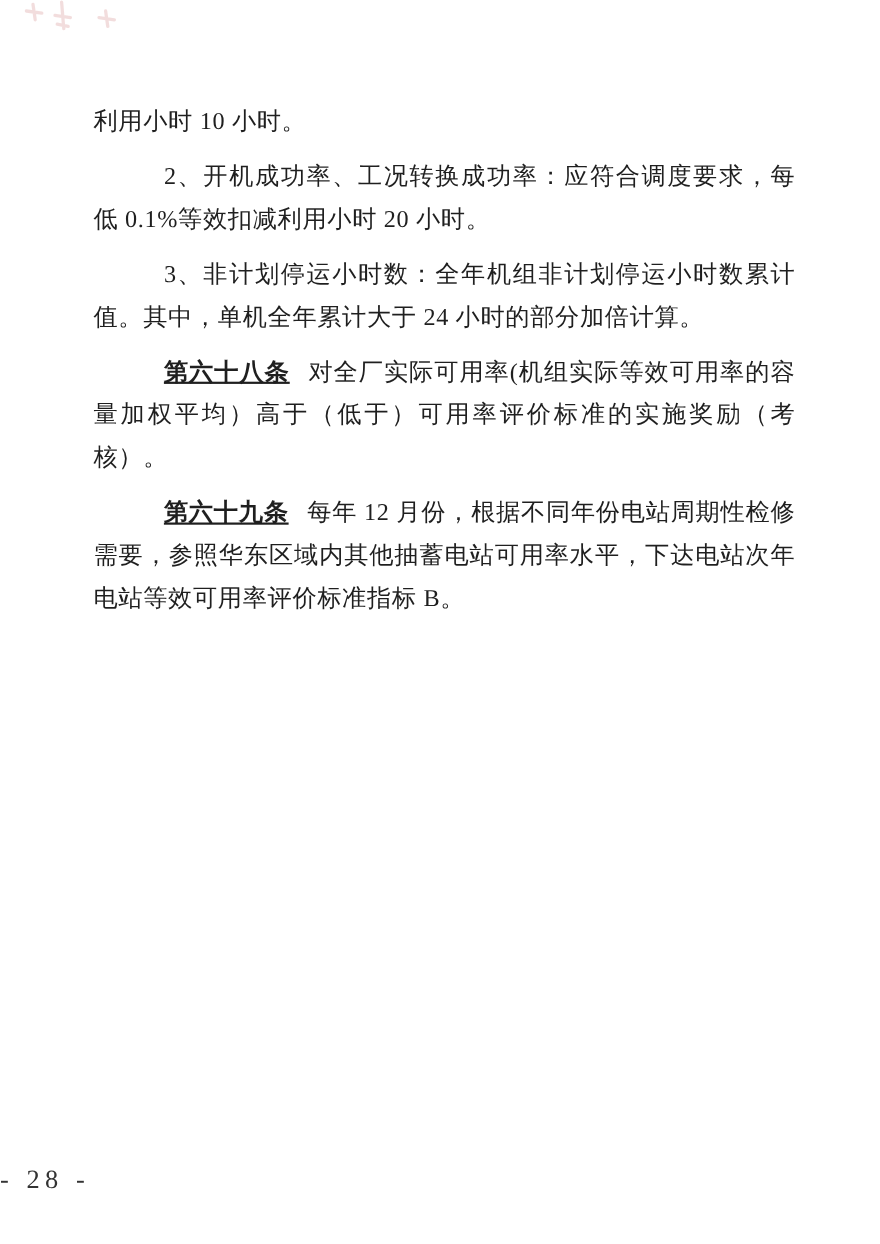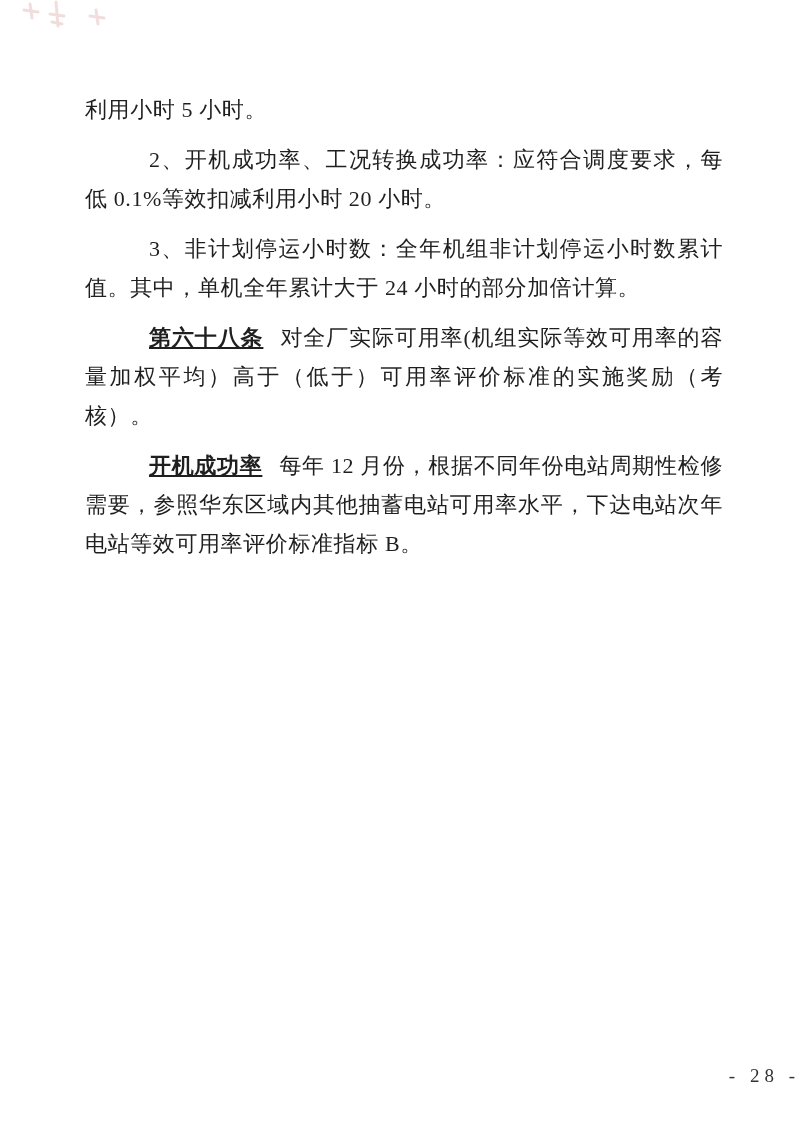--- a/index.html
+++ b/index.html
@@ -35,22 +35,22 @@
   .head {
     font-weight: bold;
     margin-right: 17px;
     text-decoration: underline;
   }
   .pageno {
     position: absolute;
     left: 0;
     bottom: 44px;
     width: 100%;
-    text-align: right;
-    font-size: 19px;
+    text-align: left;
+    font-size: 24px;
     letter-spacing: 5px;
     color: #333333;
   }
   .stamp {
     position: absolute;
     left: 12px;
     top: 0;
     opacity: 0.22;
   }
 </style>
@@ -61,22 +61,22 @@
 
   <svg class="stamp" width="110" height="48" viewBox="0 0 110 48">
     <g fill="none" stroke="#c86a6a" stroke-width="3" stroke-linecap="round">
       <path d="M18 4 L20 18 M12 10 L26 12"></path>
       <path d="M44 2 L46 26 M38 14 L52 16 M40 22 L50 24"></path>
       <path d="M84 10 L86 24 M78 16 L92 18"></path>
     </g>
   </svg>
 
   <div class="content" id="paragraphs">
-      <p class="para cont"><span>利用小时 5 小时。</span></p>
+      <p class="para cont"><span>利用小时 10 小时。</span></p>
       <p class="para item"><span>2、开机成功率、工况转换成功率：应符合调度要求，每低 0.1%等效扣减利用小时 20 小时。</span></p>
       <p class="para item"><span>3、非计划停运小时数：全年机组非计划停运小时数累计值。其中，单机全年累计大于 24 小时的部分加倍计算。</span></p>
       <p class="para article"><b class="head">第六十八条</b><span>对全厂实际可用率(机组实际等效可用率的容量加权平均）高于（低于）可用率评价标准的实施奖励（考核）。</span></p>
-      <p class="para article"><b class="head">开机成功率</b><span>每年 12 月份，根据不同年份电站周期性检修需要，参照华东区域内其他抽蓄电站可用率水平，下达电站次年电站等效可用率评价标准指标 B。</span></p>
+      <p class="para article"><b class="head">第六十九条</b><span>每年 12 月份，根据不同年份电站周期性检修需要，参照华东区域内其他抽蓄电站可用率水平，下达电站次年电站等效可用率评价标准指标 B。</span></p>
     </div>
 
   <div class="pageno">- 28 -</div>
 
 </div>
 
 </body></html>

